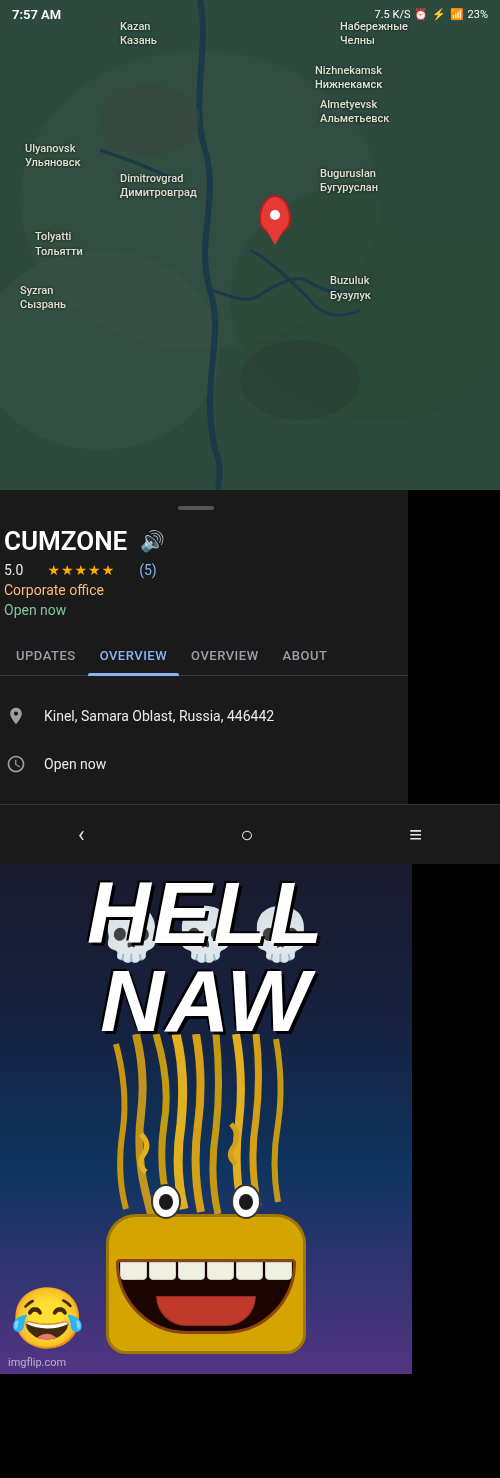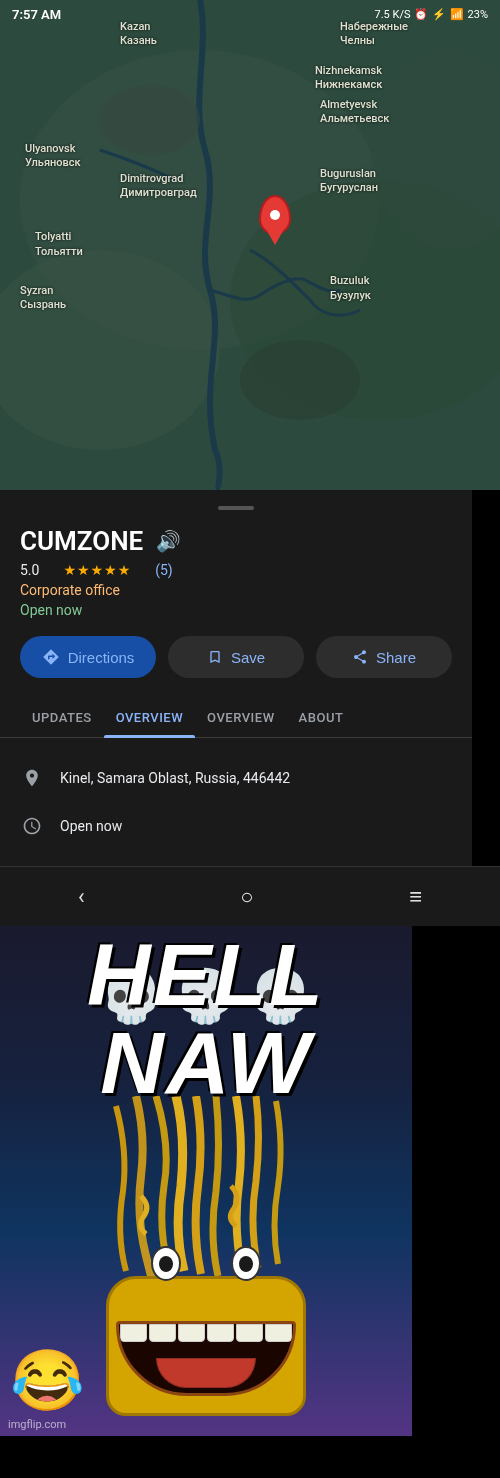--- a/index.html
+++ b/index.html
@@ -94,23 +94,23 @@
       position: absolute;
       color: #e0e0d0;
       font-size: 11px;
       font-weight: 500;
       text-shadow: 0 0 3px rgba(0,0,0,0.8);
       line-height: 1.3;
     }
 
     
     .info-panel {
-      width: 472px;
+      width: 408px;
       background: #1a1a1a;
-      padding: 16px 20px 0 20px;
+      padding: 16px 20px 0 4px;
     }
 
     .drag-handle {
       width: 36px;
       height: 4px;
       background: #555;
       border-radius: 2px;
       margin: 0 auto 16px auto;
     }
 
@@ -419,40 +419,20 @@
 
   <div class="rating-row">
     <span class="rating-number">5.0</span>
     <span class="stars">★★★★★</span>
     <span class="review-count">(5)</span>
   </div>
 
   <div class="place-type">Corporate office</div>
   <div class="open-status">Open now</div>
 
-  <div class="action-buttons">
-    <button class="btn-directions">
-      <svg width="18" height="18" viewBox="0 0 24 24" fill="#8ab4f8">
-        <path d="M21.71 11.29l-9-9a1 1 0 0 0-1.42 0l-9 9a1 1 0 0 0 0 1.42l9 9a1 1 0 0 0 1.42 0l9-9a1 1 0 0 0 0-1.42zM14 14.5V12h-4v3H8v-4a1 1 0 0 1 1-1h5V7.5l3.5 3.5-3.5 3.5z"></path>
-      </svg>
-      <span>Directions</span>
-    </button>
-    <button class="btn-save">
-      <svg width="16" height="16" viewBox="0 0 24 24" fill="#8ab4f8">
-        <path d="M17 3H7c-1.1 0-2 .9-2 2v16l7-3 7 3V5c0-1.1-.9-2-2-2zm0 15l-5-2.18L7 18V5h10v13z"></path>
-      </svg>
-      <span>Save</span>
-    </button>
-    <button class="btn-share">
-      <svg width="16" height="16" viewBox="0 0 24 24" fill="#8ab4f8">
-        <path d="M18 16.08c-.76 0-1.44.3-1.96.77L8.91 12.7c.05-.23.09-.46.09-.7s-.04-.47-.09-.7l7.05-4.11c.54.5 1.25.81 2.04.81 1.66 0 3-1.34 3-3s-1.34-3-3-3-3 1.34-3 3c0 .24.04.47.09.7L8.04 9.81C7.5 9.31 6.79 9 6 9c-1.66 0-3 1.34-3 3s1.34 3 3 3c.79 0 1.5-.31 2.04-.81l7.12 4.16c-.05.21-.08.43-.08.65 0 1.61 1.31 2.92 2.92 2.92 1.61 0 2.92-1.31 2.92-2.92s-1.31-2.92-2.92-2.92z"></path>
-      </svg>
-      <span>Share</span>
-    </button>
-  </div>
 
   <div class="tabs-row">
     <div class="tab">
       <span>UPDATES</span>
     </div>
     <div class="tab active">
       <span>OVERVIEW</span>
     </div>
     <div class="tab">
       <span>OVERVIEW</span>

